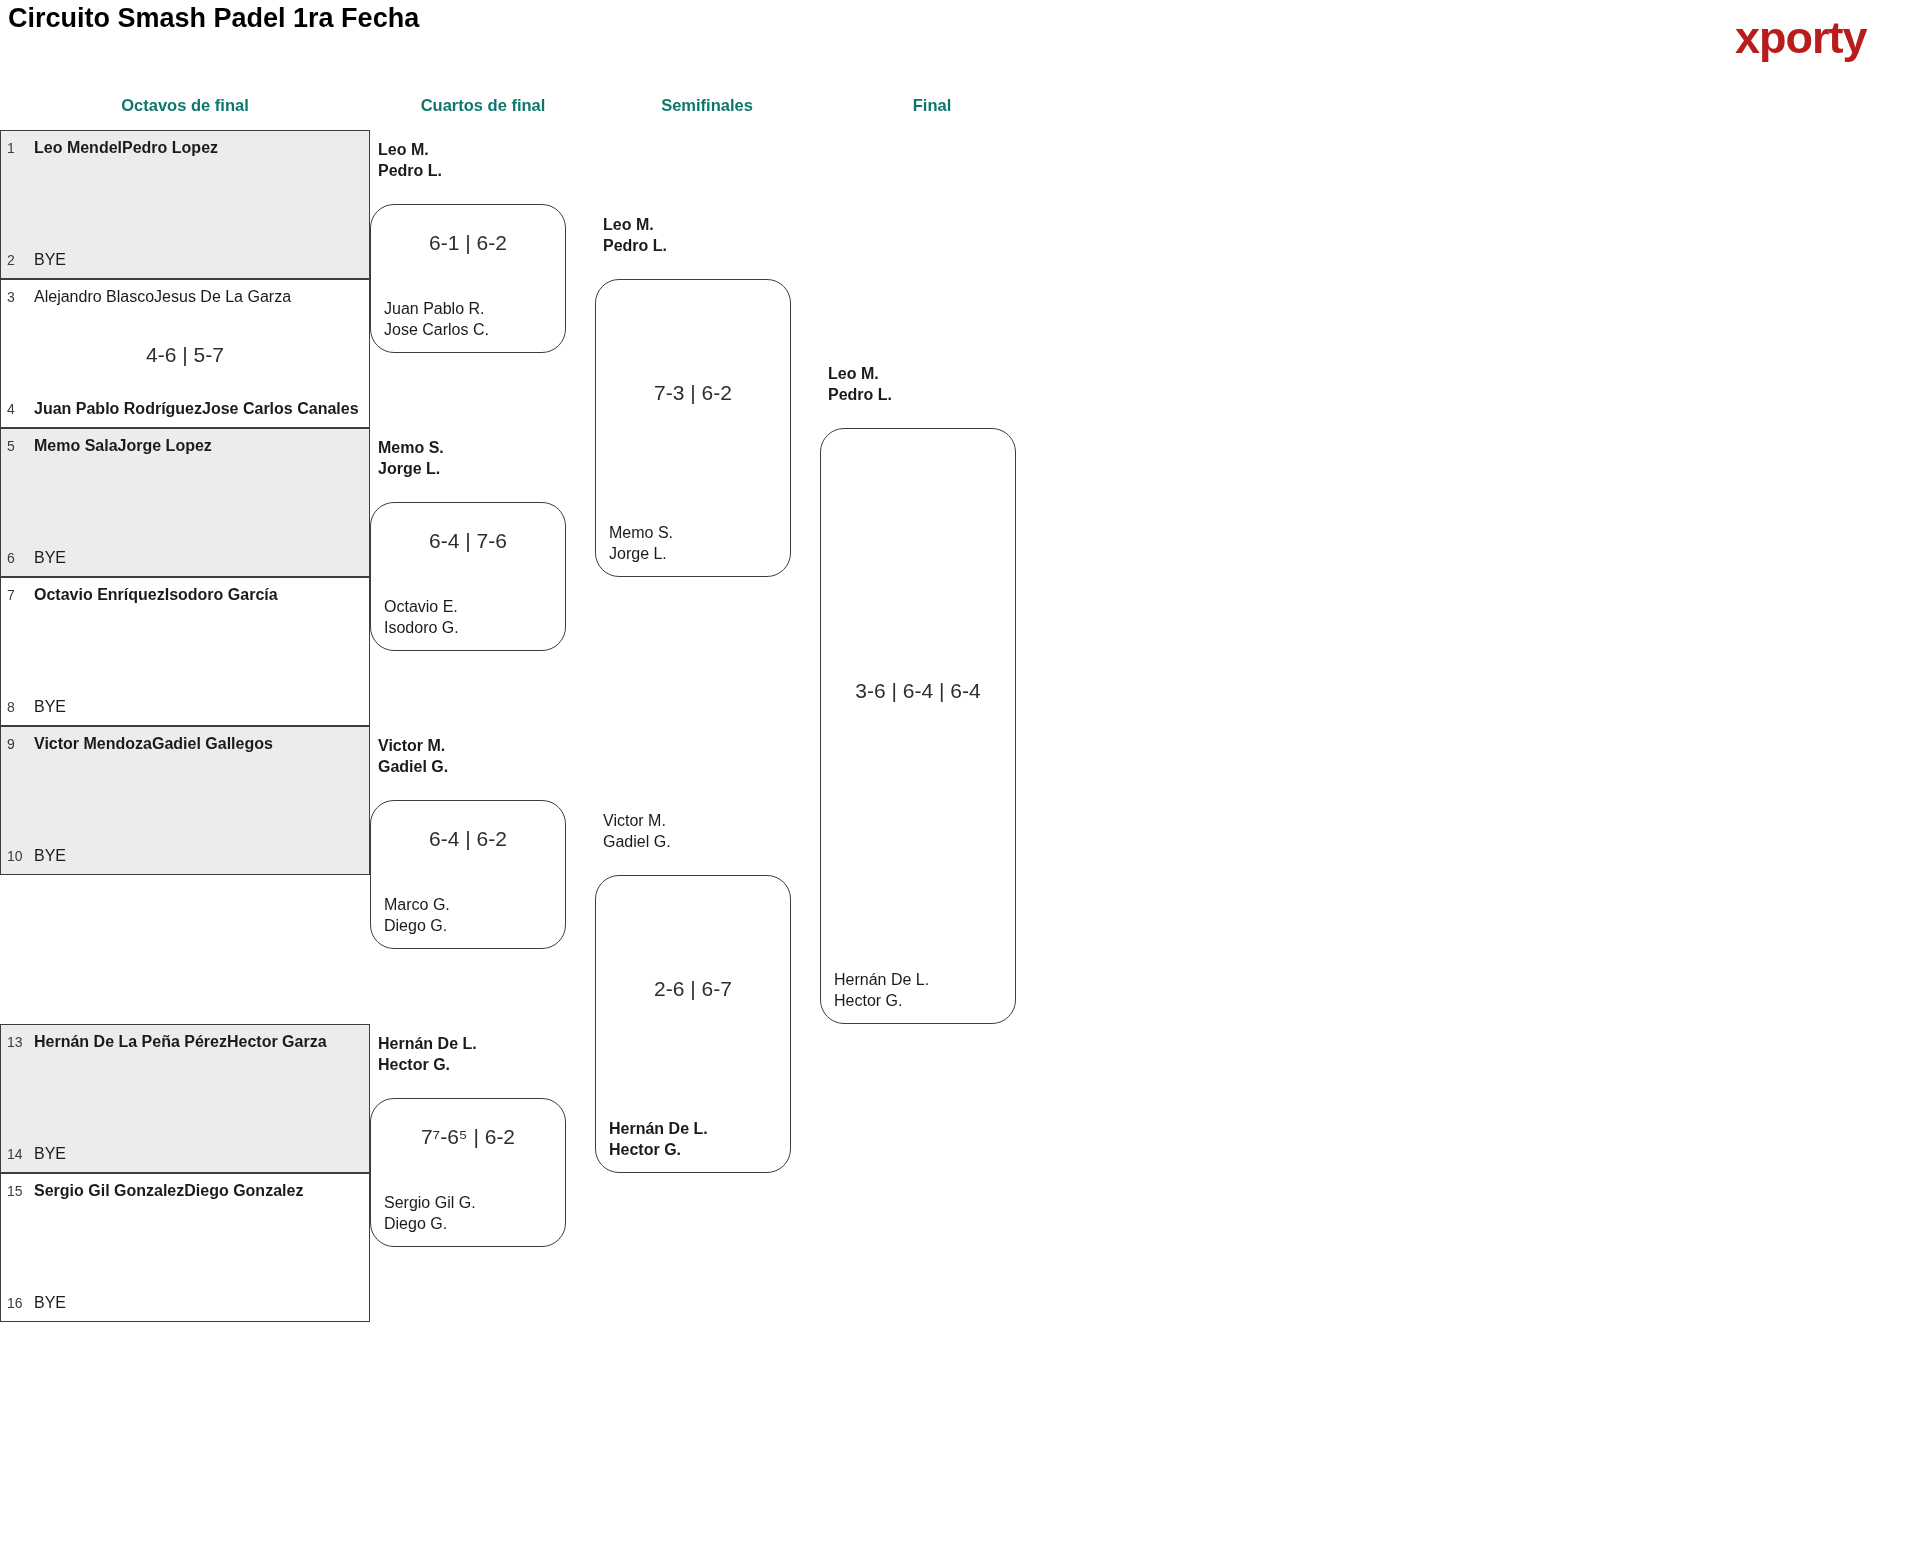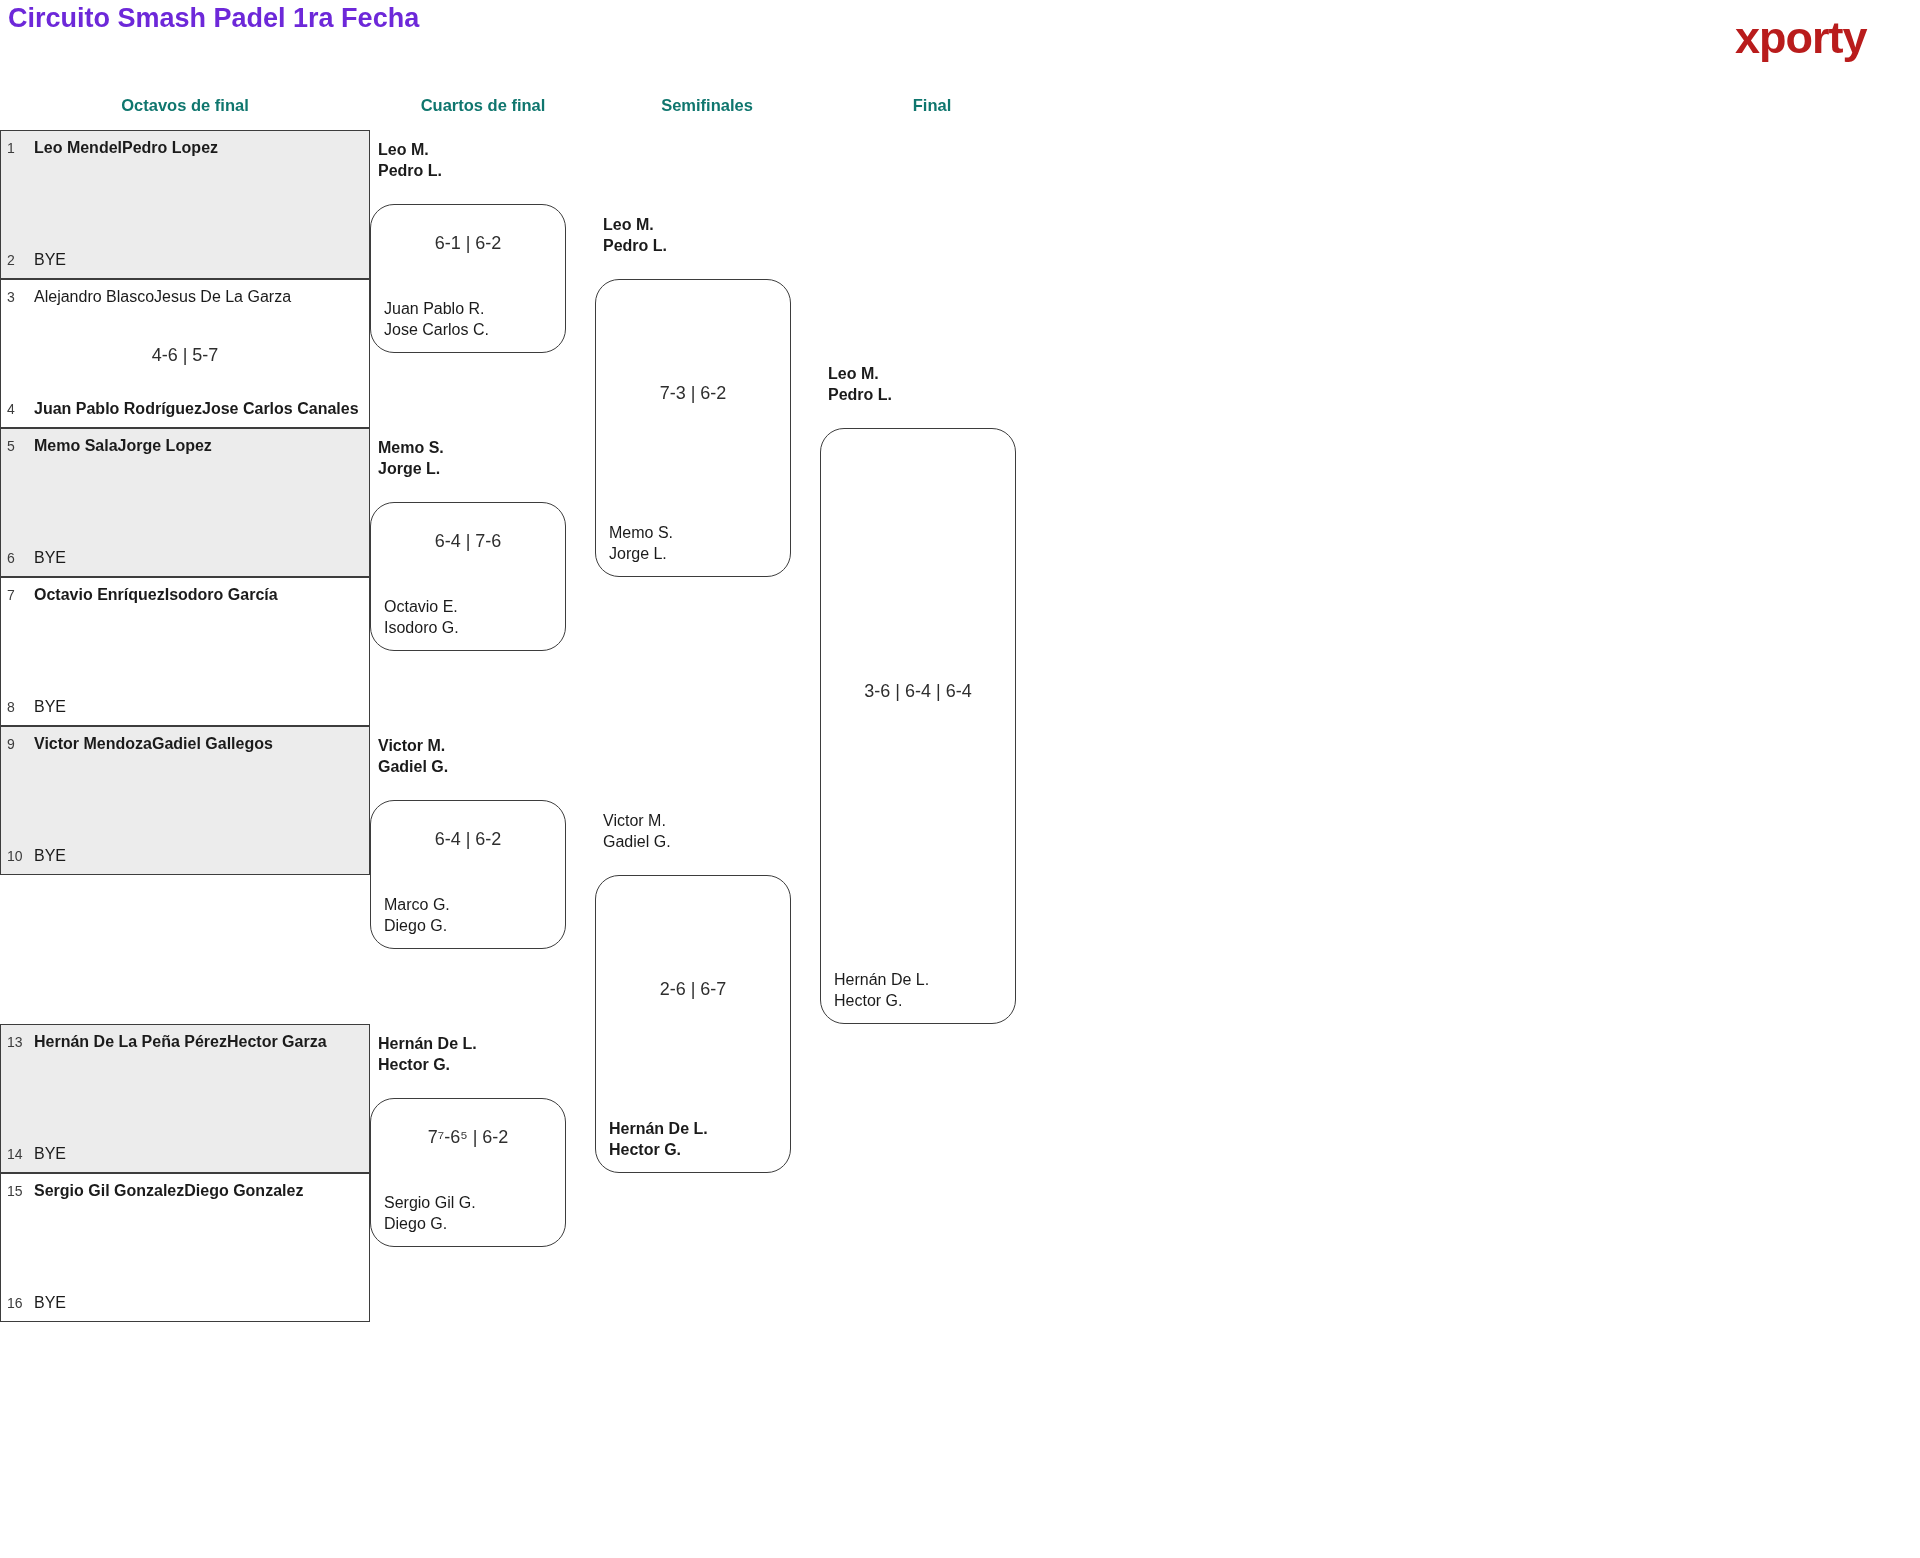--- a/index.html
+++ b/index.html
@@ -1,41 +1,41 @@
 <!DOCTYPE html>
 <html><head>
 <meta charset="utf-8">
 <style>
   html,body{margin:0;padding:0;background:#fff;}
   body{font-family:"Liberation Sans","DejaVu Sans",sans-serif;color:#1b1b1b;}
   #stage{position:relative;width:1920px;height:1558px;background:#fff;overflow:hidden;}
 
   
-  .title{position:absolute;left:8px;top:2px;font-size:27px;font-weight:700;line-height:32px;color:#6d28d9;}
+  .title{position:absolute;left:8px;top:2px;font-size:27px;font-weight:700;line-height:32px;color:#000000;}
   .title .tline{display:block;}
 
   
   .round-h{position:absolute;top:96px;width:230px;text-align:center;font-size:16.5px;font-weight:700;color:#0f766e;}
 
   
   .box{position:absolute;border:1px solid #3d3d3d;box-sizing:border-box;}
   .box.shaded{background:#ececec;}
   .r1{left:0;width:370px;height:149px;}
   .adv{width:196px;background:transparent;border-radius:24px;}
 
   .team{position:absolute;left:6px;display:flex;align-items:center;gap:9px;}
   .team-top{top:6px;}
   .team-bottom{bottom:8px;}
   .seed{width:18px;font-size:14px;color:#3c3c3c;flex:none;}
   .names{display:flex;flex-direction:row;}
   .line{display:block;line-height:21px;white-space:nowrap;font-size:16px;}
   .line:empty{display:none;}
   .w .line{font-weight:700;}
 
-  .score{position:absolute;left:0;right:0;text-align:center;font-size:18px;color:#2e2e2e;line-height:22px;}
+  .score{position:absolute;left:0;right:0;text-align:center;font-size:21px;color:#2e2e2e;line-height:22px;}
   .r1 .score{top:64px;}
   .score.sc-qf{top:27px;}
   .score.sc-sf{top:102px;}
   .score.sc-f{top:251px;}
 
   .entrant{position:absolute;left:7px;top:-66px;}
   .pair-bottom{position:absolute;left:13px;bottom:12px;}
 
   
   .logo{position:absolute;left:1660px;top:0;width:250px;height:75px;}

